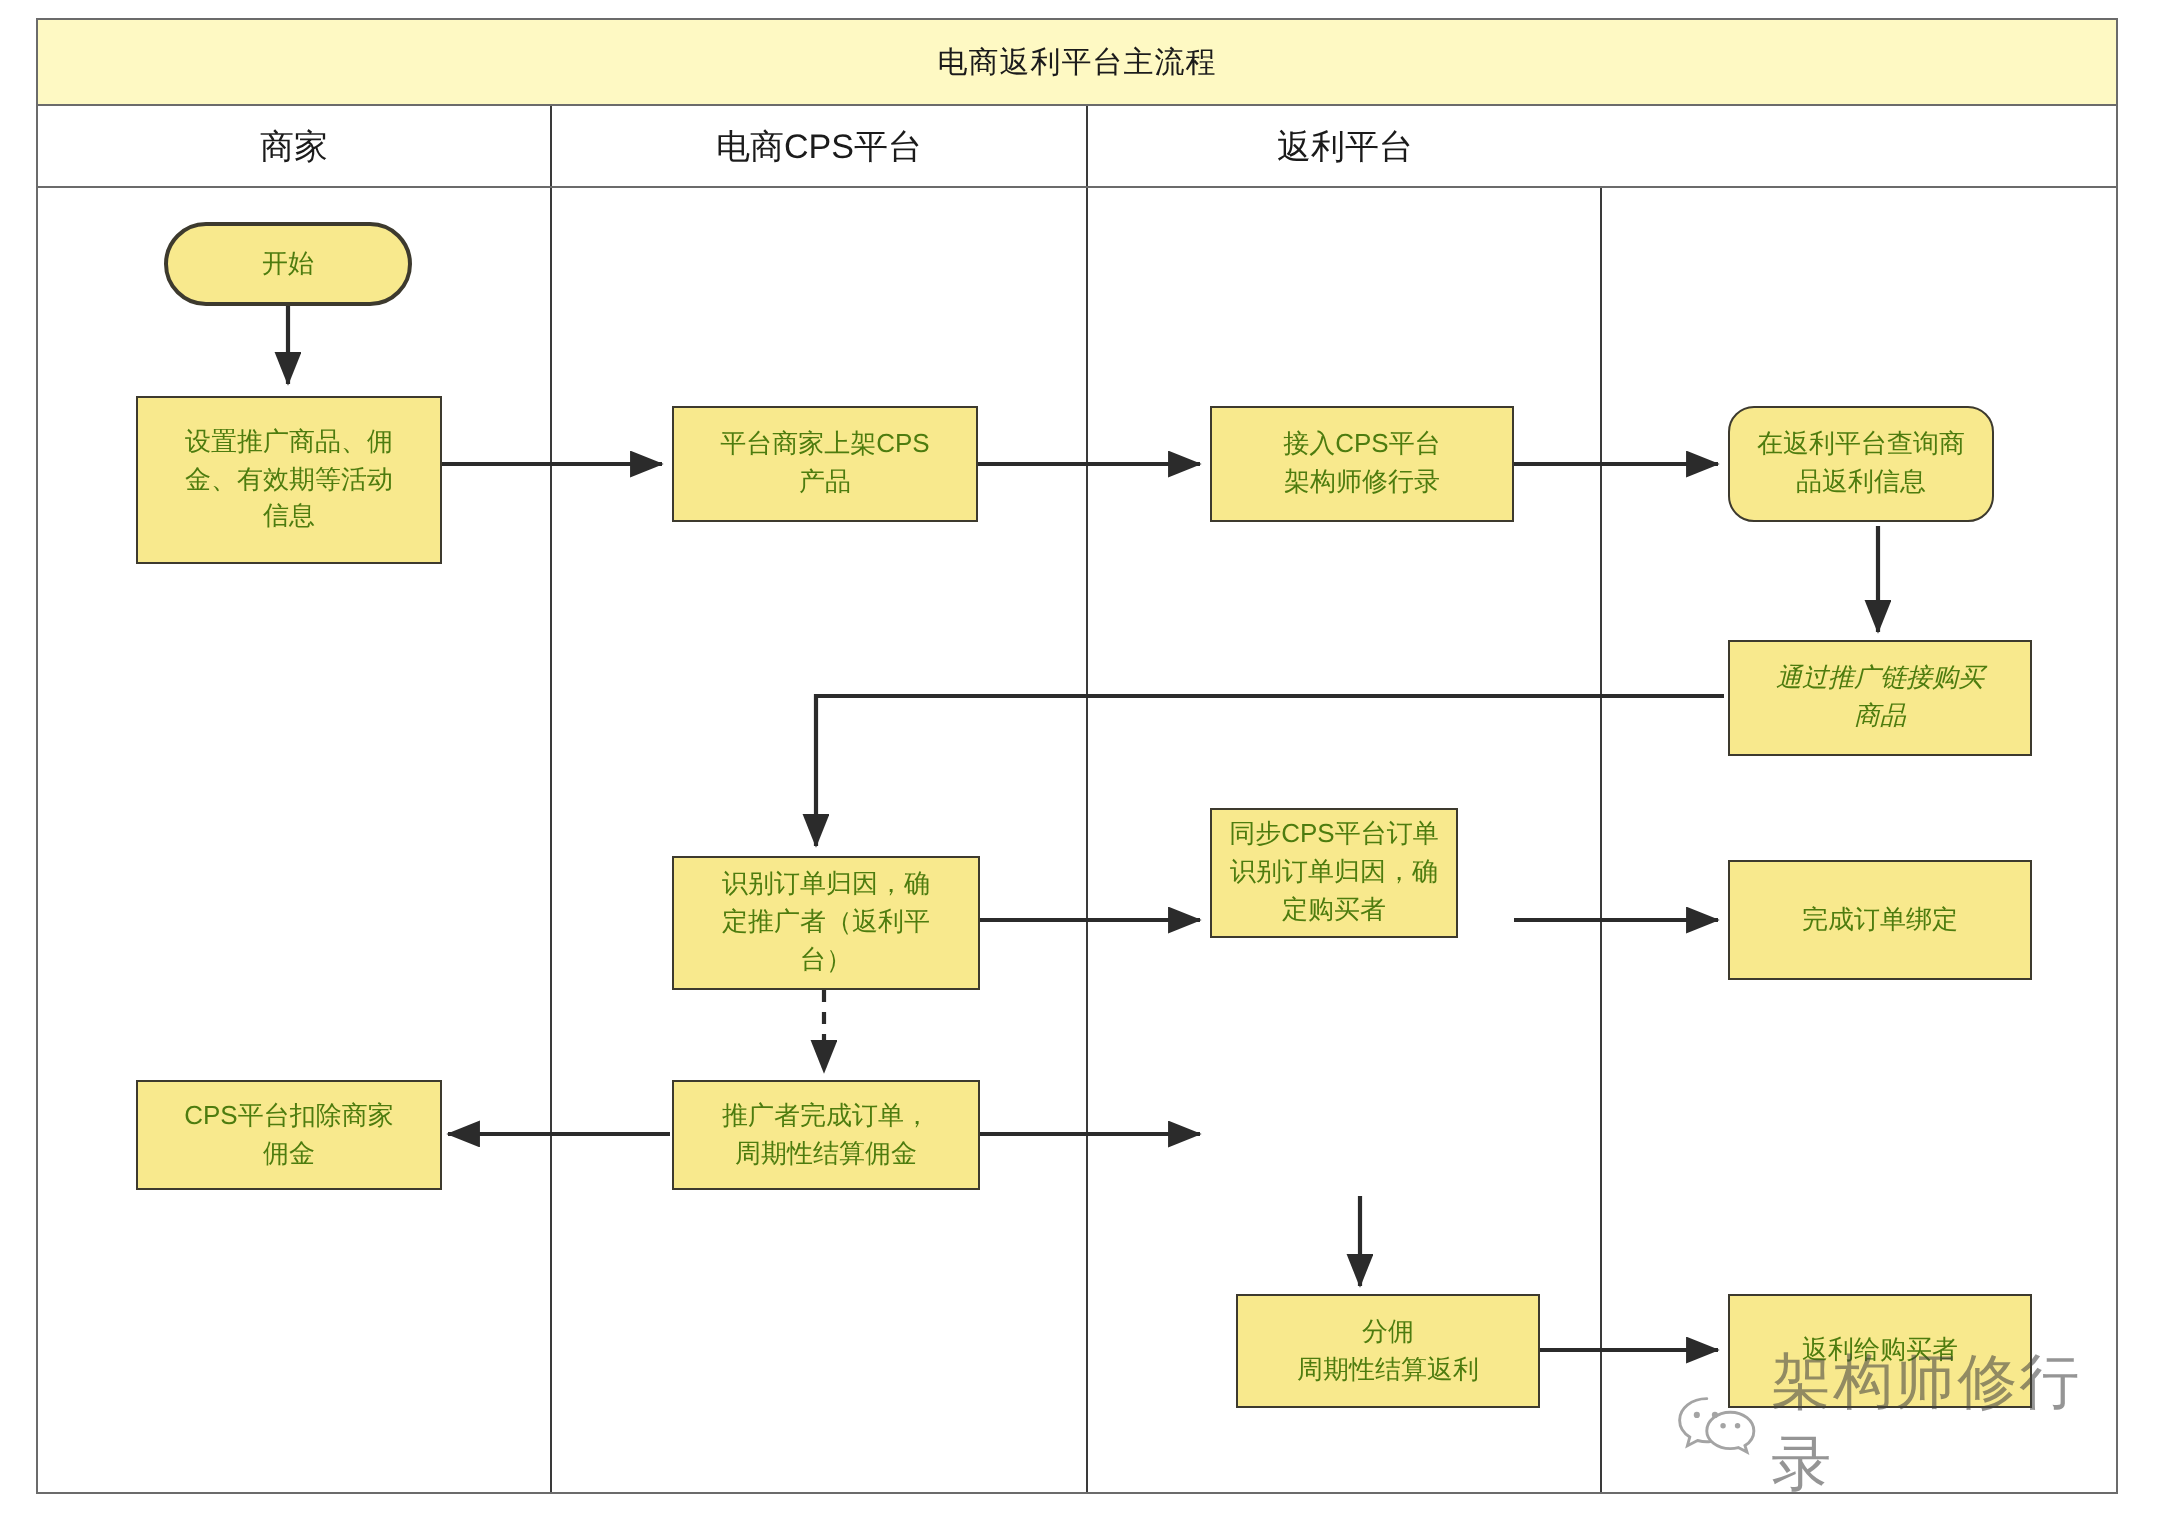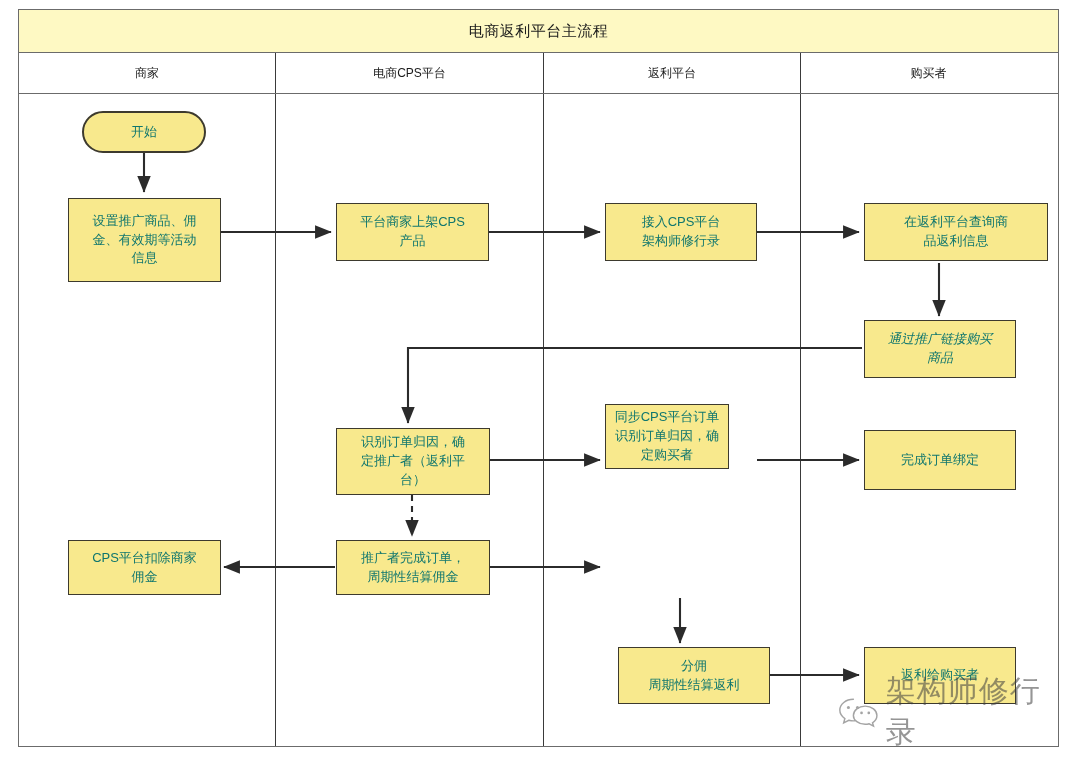--- a/index.html
+++ b/index.html
@@ -54,21 +54,21 @@
     width: 100%;
     height: 41px;
     border-bottom: 1.6px solid #6b6b6b;
     box-sizing: border-box;
     display: flex;
   }
   .lane-header {
     display: flex;
     align-items: center;
     justify-content: center;
-    font-size: 12px;
+    font-size: 17px;
     color: #1b1b1b;
     box-sizing: border-box;
     border-right: 1.4px solid #3a3a3a;
   }
   .lane-header:last-child { border-right: none; }
 
   #lane-body {
     position: absolute;
     left: 0;
     top: 84px;
@@ -88,21 +88,21 @@
     position: absolute;
     background: #f8e98d;
     border: 1.7px solid #3d3a2e;
     box-sizing: border-box;
     display: flex;
     align-items: center;
     justify-content: center;
     text-align: center;
     font-size: 13px;
     line-height: 1.45;
-    color: #0f766e;
+    color: #4d7c0f;
     padding: 18px 6px;
     white-space: pre-line;
     z-index: 3;
   }
   .node.terminator {
     border-radius: 22px;
     border-width: 2px;
   }
 
   
@@ -144,21 +144,20 @@
 <div id="stage">
 
   <div id="frame">
 
     <div id="title-band">电商返利平台主流程</div>
 
     <div id="header-row">
       <div class="lane-header" style="width:257px">商家</div>
       <div class="lane-header" style="width:268px">电商CPS平台</div>
       <div class="lane-header" style="width:257px">返利平台</div>
-      <div class="lane-header" style="width:255px">购买者</div>
     </div>
 
     <div id="lane-body">
       <div class="lane-col" style="width:257px"></div>
       <div class="lane-col" style="width:268px"></div>
       <div class="lane-col" style="width:257px"></div>
       <div class="lane-col" style="width:255px"></div>
     </div>
   </div>
 
@@ -203,21 +202,21 @@
   <div class="node" style="left:68px;  top:198px; width:153px; height:84px;">设置推广商品、佣
 金、有效期等活动
 信息</div>
 
   <div class="node" style="left:336px; top:203px; width:153px; height:58px;">平台商家上架CPS
 产品</div>
 
   <div class="node" style="left:605px; top:203px; width:152px; height:58px;">接入CPS平台
 架构师修行录</div>
 
-  <div class="node" style="left:864px; top:203px; width:184px; height:58px;">在返利平台查询商
+  <div class="node" style="left:864px; top:203px; width:133px; height:58px;border-radius:13px;">在返利平台查询商
 品返利信息</div>
 
   <div class="node" style="left:864px; top:320px; width:152px; height:58px;font-style:italic;">通过推广链接购买
 商品</div>
 
   <div class="node" style="left:336px; top:428px; width:154px; height:67px;">识别订单归因，确
 定推广者（返利平
 台）</div>
 
   <div class="node" style="left:605px; top:404px; width:124px; height:65px;">同步CPS平台订单

